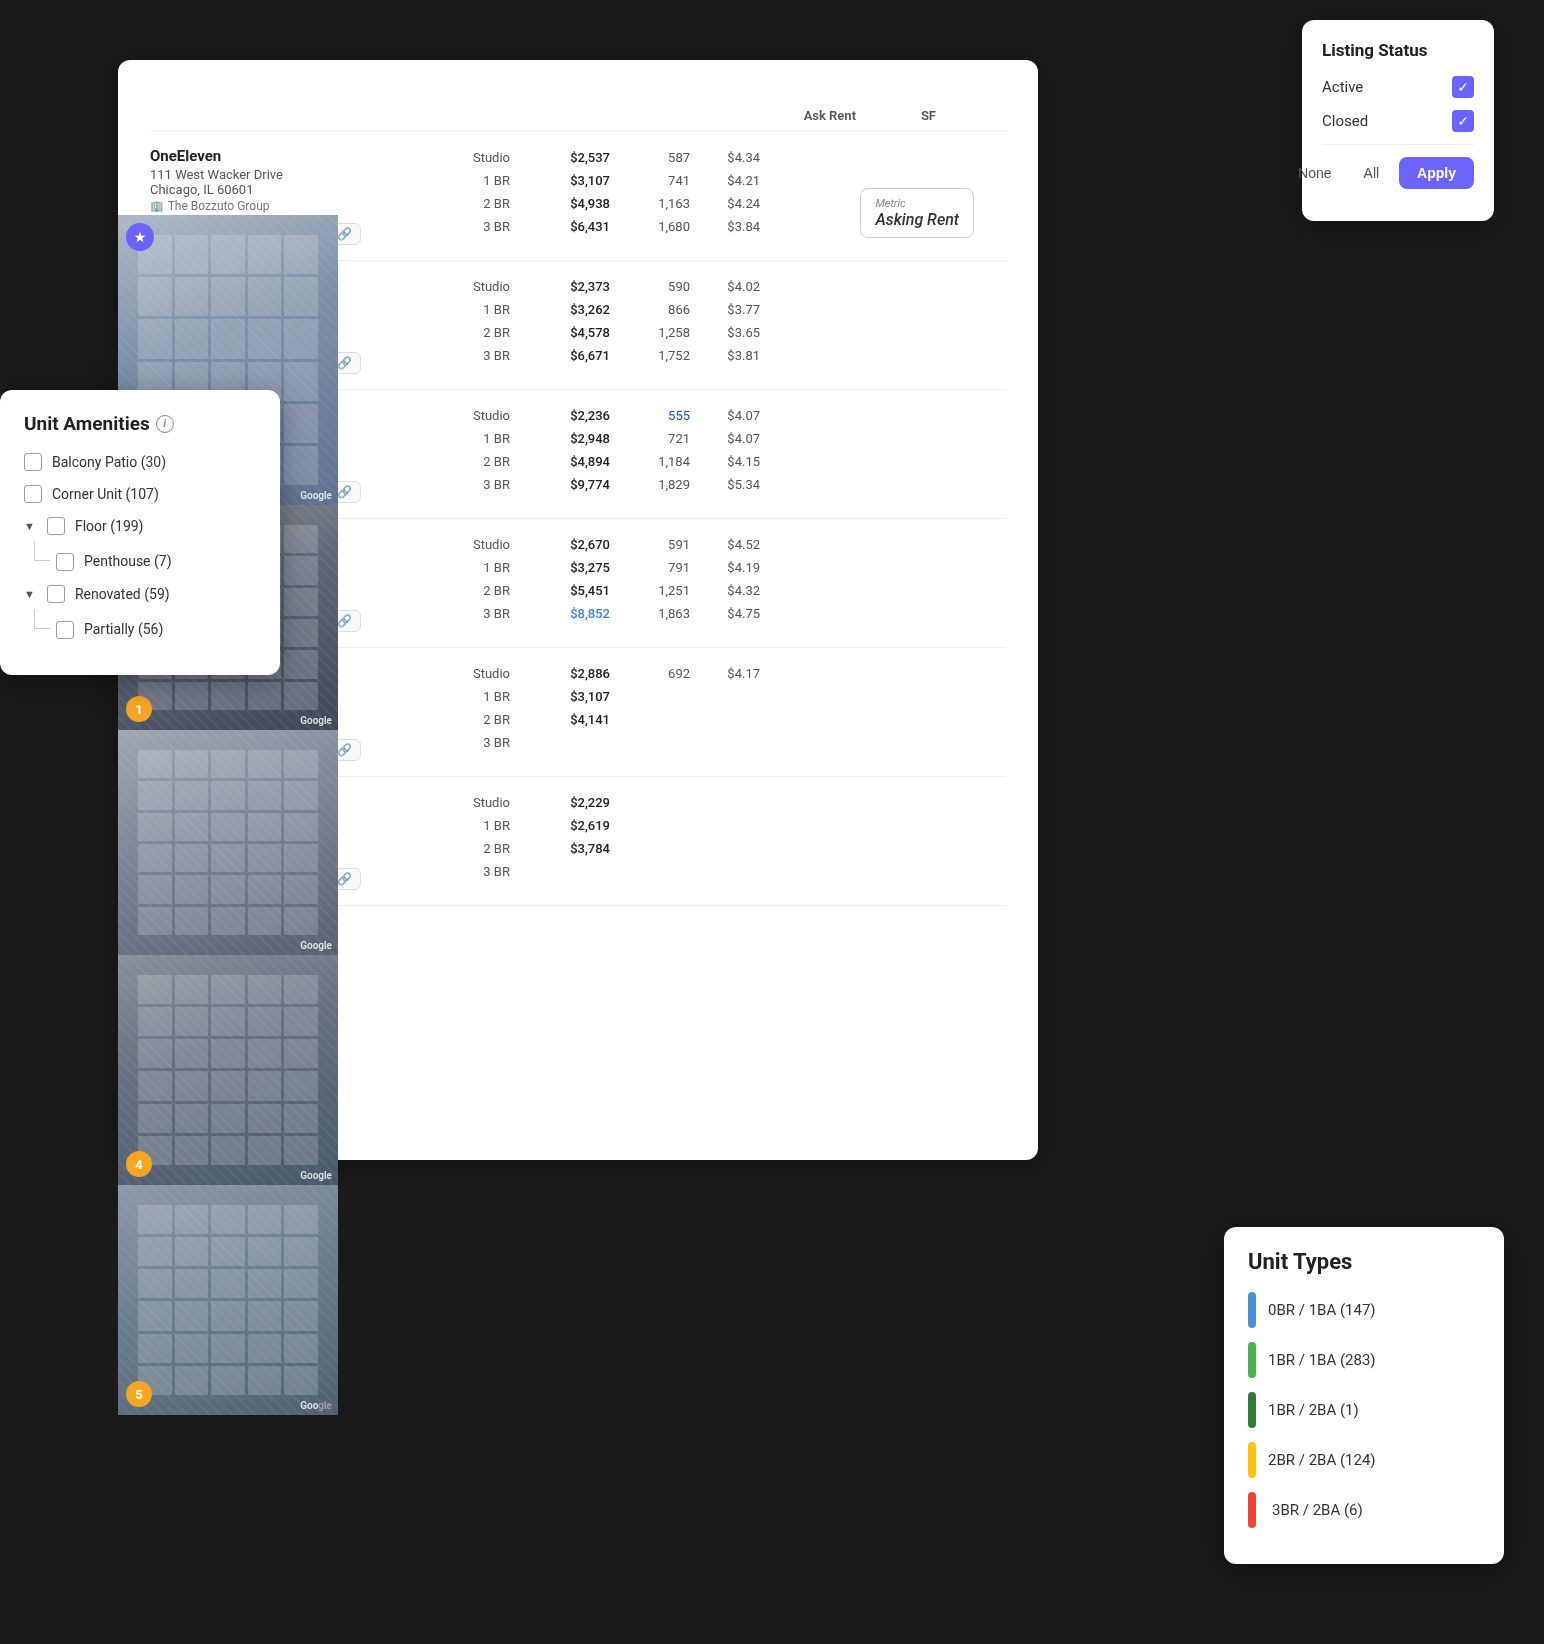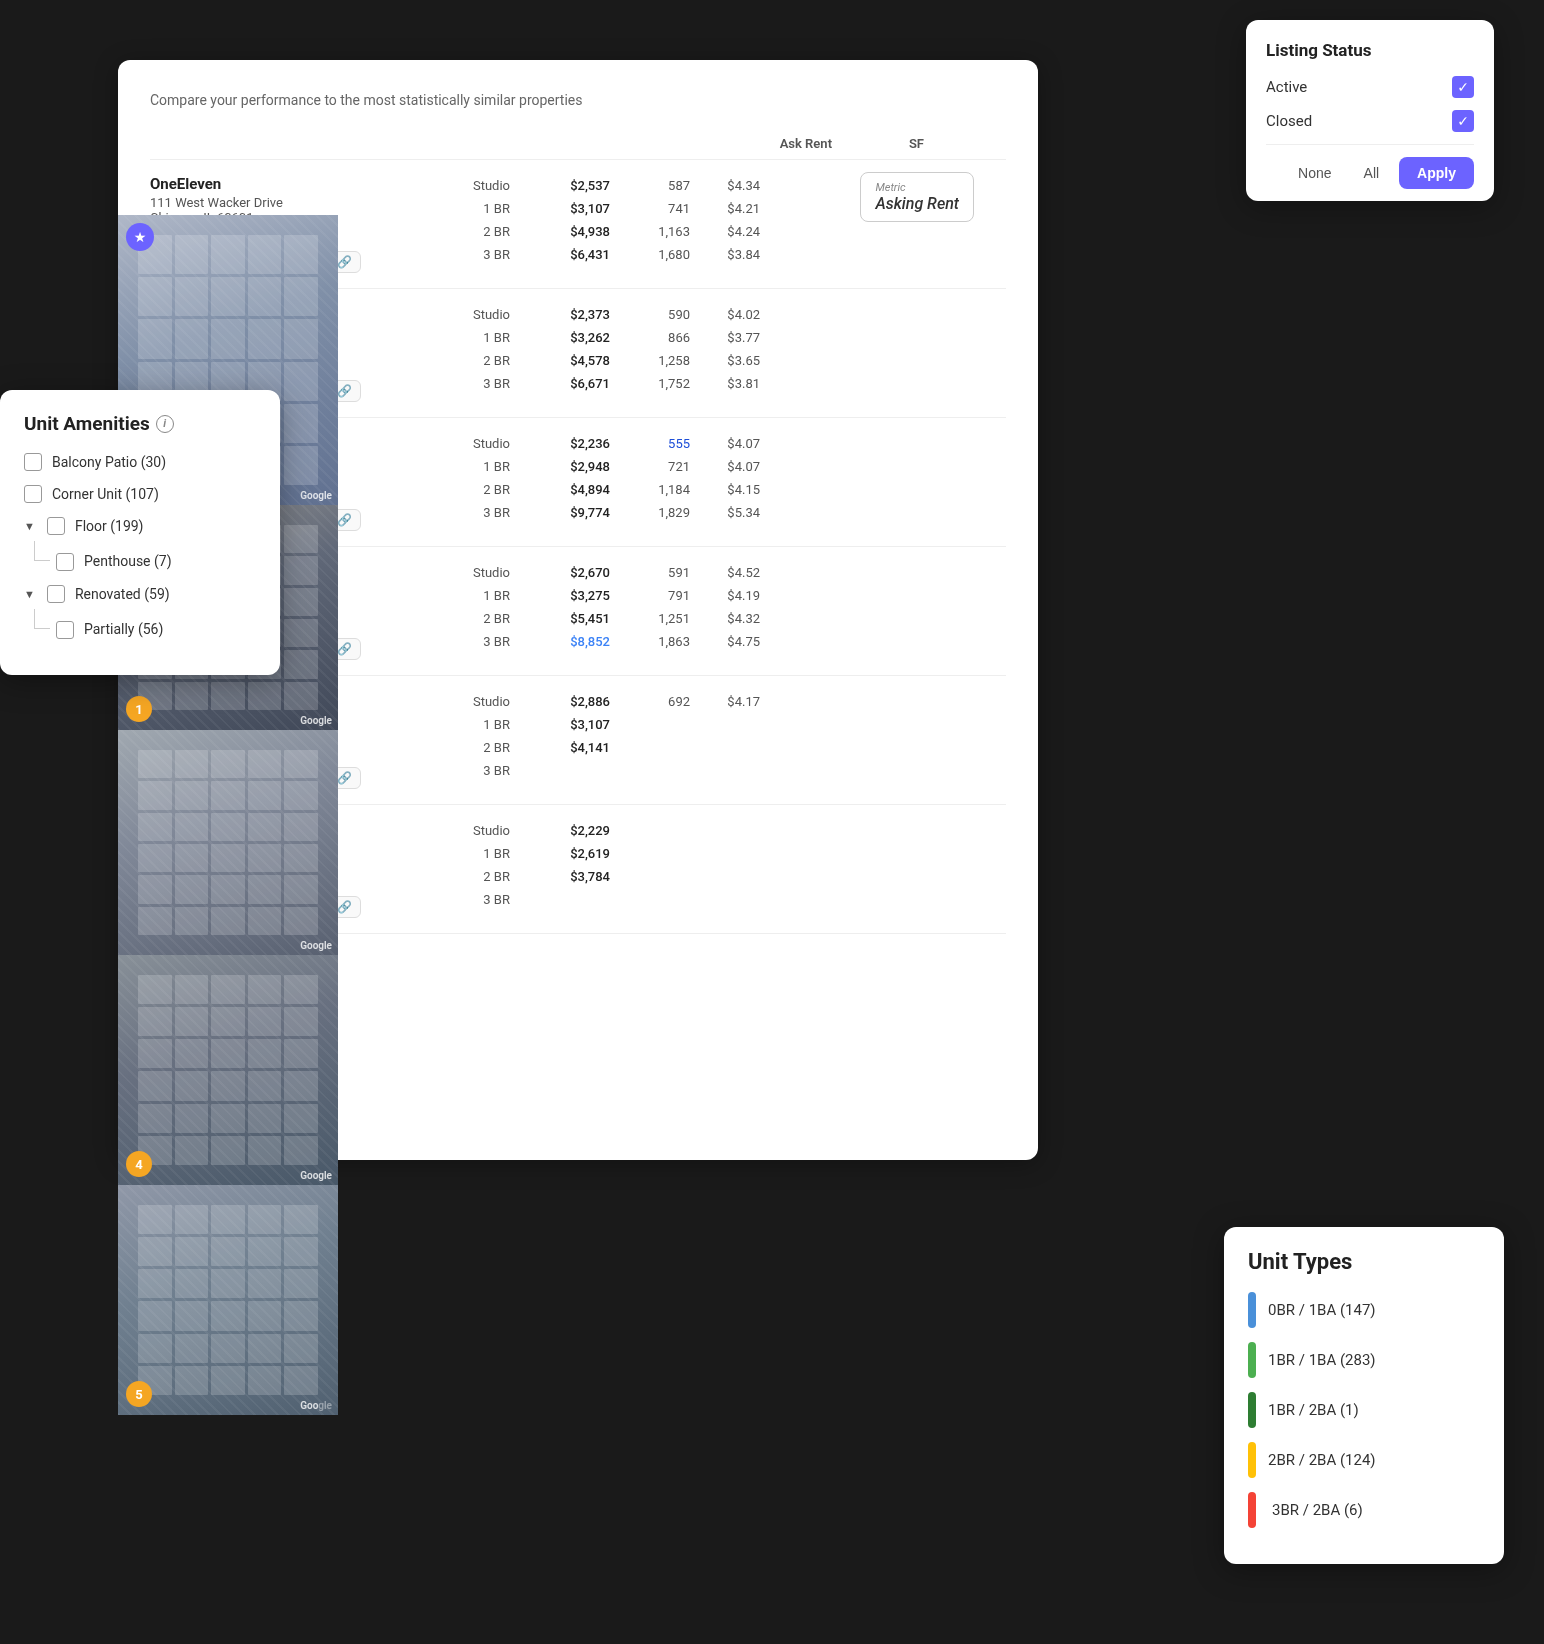--- a/index.html
+++ b/index.html
@@ -149,25 +149,25 @@
       font-size: 10px;
       color: rgba(255,255,255,0.8);
       font-weight: 600;
     }
 
     
     .listing-status-popup {
       position: absolute;
       top: 20px;
       right: 50px;
-      width: 248px;
+      width: 192px;
       background: #fff;
       border-radius: 12px;
       box-shadow: 0 6px 30px rgba(0,0,0,0.3);
-      padding: 20px 20px 12px 20px;
+      padding: 20px 20px 32px 20px;
       z-index: 100;
     }
 
     .popup-title {
       font-size: 17px;
       font-weight: 700;
       color: #222;
       margin-bottom: 16px;
     }
 
@@ -411,28 +411,27 @@
 
   <div style="display:flex; margin-bottom:14px; margin-left:10px;">
     <div style="border-left:1.5px solid #ccc; border-bottom:1.5px solid #ccc; width:16px; height:20px; margin-right:6px; margin-top:-8px; flex-shrink:0;"></div>
     <div class="checkbox-empty" style="margin-top:4px;"></div>
     <span style="font-size:14px; color:#333; margin-left:10px; margin-top:4px;">Partially (56)</span>
   </div>
 </div>
 
 <div class="main-card">
   <div style="position:relative;">
-    <p class="page-subtitle">Compare your performance to the most statistically similar properties</p>
 
     <div class="metric-selector">
       <div class="metric-label-small">Metric</div>
       <div class="metric-value">Asking Rent</div>
     </div>
 
-    <div class="table-header" style="margin-top:28px;gap:12px;">
+    <div class="table-header" style="margin-top:16px;">
       <div class="table-header-cell"></div>
       <div class="table-header-cell"></div>
       <div class="table-header-cell">Ask Rent</div>
       <div class="table-header-cell">SF</div>
       <div class="table-header-cell"></div>
     </div>
 
     <div id="property-rows">
         <div style="border-bottom: 1px solid rgb(238, 238, 238); padding: 14px 0px; display: grid; grid-template-columns: 280px 1fr; gap: 0px;">
           <div>

